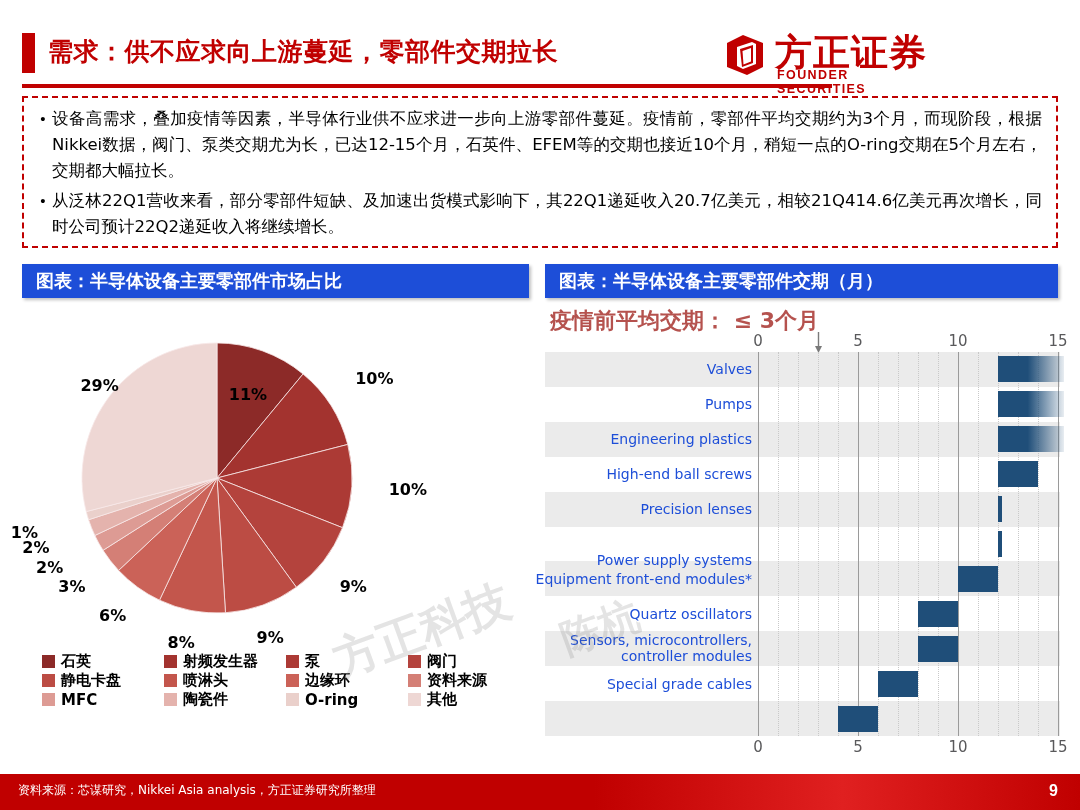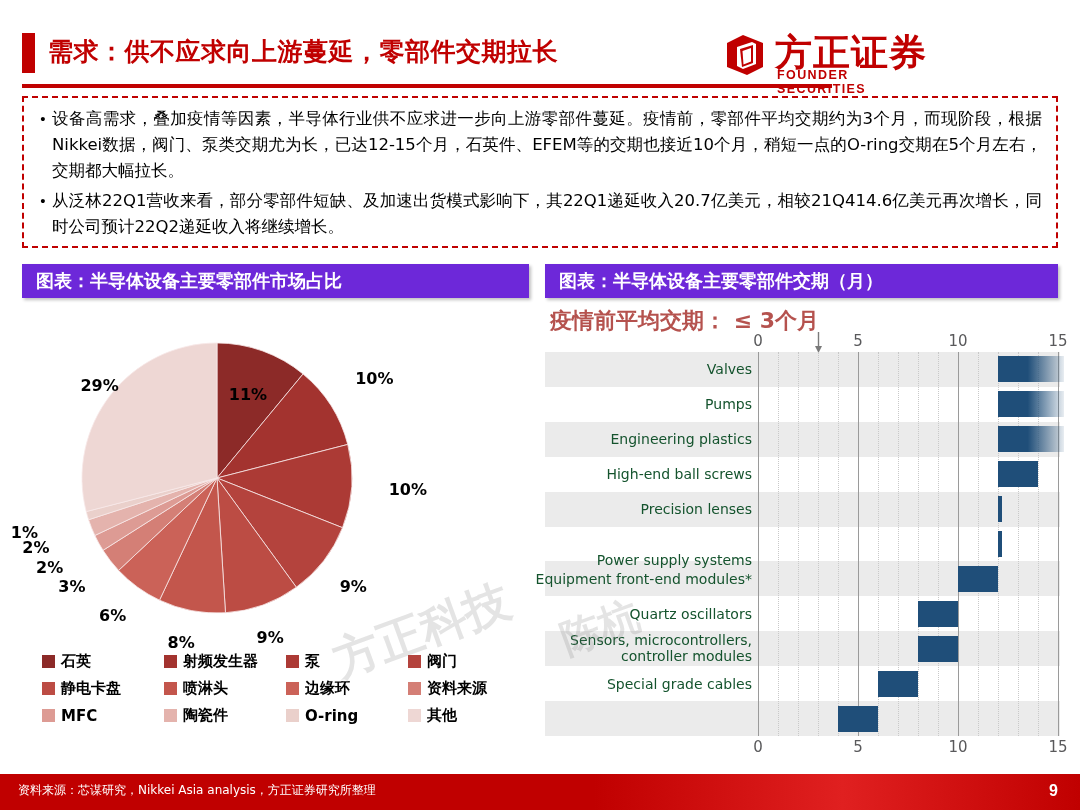--- a/index.html
+++ b/index.html
@@ -49,21 +49,21 @@
     font-size:15px; line-height:26px; color:#000;
   }
   .bullet-text {
     flex:1 1 auto; font-size:16.5px; line-height:26px; color:#000;
     text-align:justify;
     font-family:"DejaVu Sans","Liberation Sans",sans-serif;
   }
 
   
   .panel-title {
-    position:absolute; height:34px; background:#6d28d9; color:#fff;
+    position:absolute; height:34px; background:#1d4ed8; color:#fff;
     font-size:18px; font-weight:bold; line-height:34px; padding-left:14px;
     box-shadow:2px 2px 3px rgba(0,0,0,0.25);
     font-family:"DejaVu Sans","Liberation Sans",sans-serif;
     white-space:nowrap; overflow:hidden;
   }
   #pie-panel-title  { left:22px;  top:264px; width:507px; }
   #bar-panel-title  { left:545px; top:264px; width:513px; }
 
   .bar-subtitle {
     position:absolute; left:550px; top:306px;
@@ -77,21 +77,21 @@
   .pct-label {
     position:absolute; font-size:16px; font-weight:bold; color:#000;
     font-family:"DejaVu Sans","Liberation Sans",sans-serif;
     white-space:nowrap;
   }
 
   
   .legend {
     position:absolute; left:42px; top:652px; width:490px;
     display:grid; grid-template-columns: repeat(4, 122px);
-    row-gap:8px;
+    row-gap:0;
     text-align:center;
   }
   .legend-item { display:flex; align-items:center; }
   .legend-swatch { width:13px; height:13px; flex:0 0 auto; margin-right:6px; }
   .legend-label {
     font-size:15px; font-weight:bold; color:#000;
     font-family:"DejaVu Sans","Liberation Sans",sans-serif;
     white-space:nowrap;
   }
 
@@ -104,21 +104,21 @@
   .bar-axis-bottom { top:404px; }
   .tick-label {
     position:absolute; font-size:15px; color:#59595b;
     font-family:"DejaVu Sans","Liberation Sans",sans-serif;
     transform:translateX(-50%);
   }
   .bar-plot { position:absolute; left:0; top:20px; width:515px; height:384px; }
   .row-band { position:absolute; left:0; width:515px; }
   .row-band.alt { background:#ebebeb; }
   .row-label {
-    position:absolute; right:308px; font-size:14px; color:#14532d;
+    position:absolute; right:308px; font-size:14px; color:#1d4ed8;
     text-align:right; line-height:16px; width:250px;
     font-family:"DejaVu Sans","Liberation Sans",sans-serif;
   }
   .gridline-solid { position:absolute; top:0; width:1px; height:384px; background:#9a9a9a; }
   .gridline-dot  { position:absolute; top:0; width:0px; height:384px;
                    border-left:1px dotted #c9c9c9; }
   .range-bar { position:absolute; height:26px; background:#1f4e79; }
   .range-bar.fade {
     background:linear-gradient(to right,#1f4e79 0%,#1f4e79 45%,rgba(31,78,121,0.10) 100%);
   }

